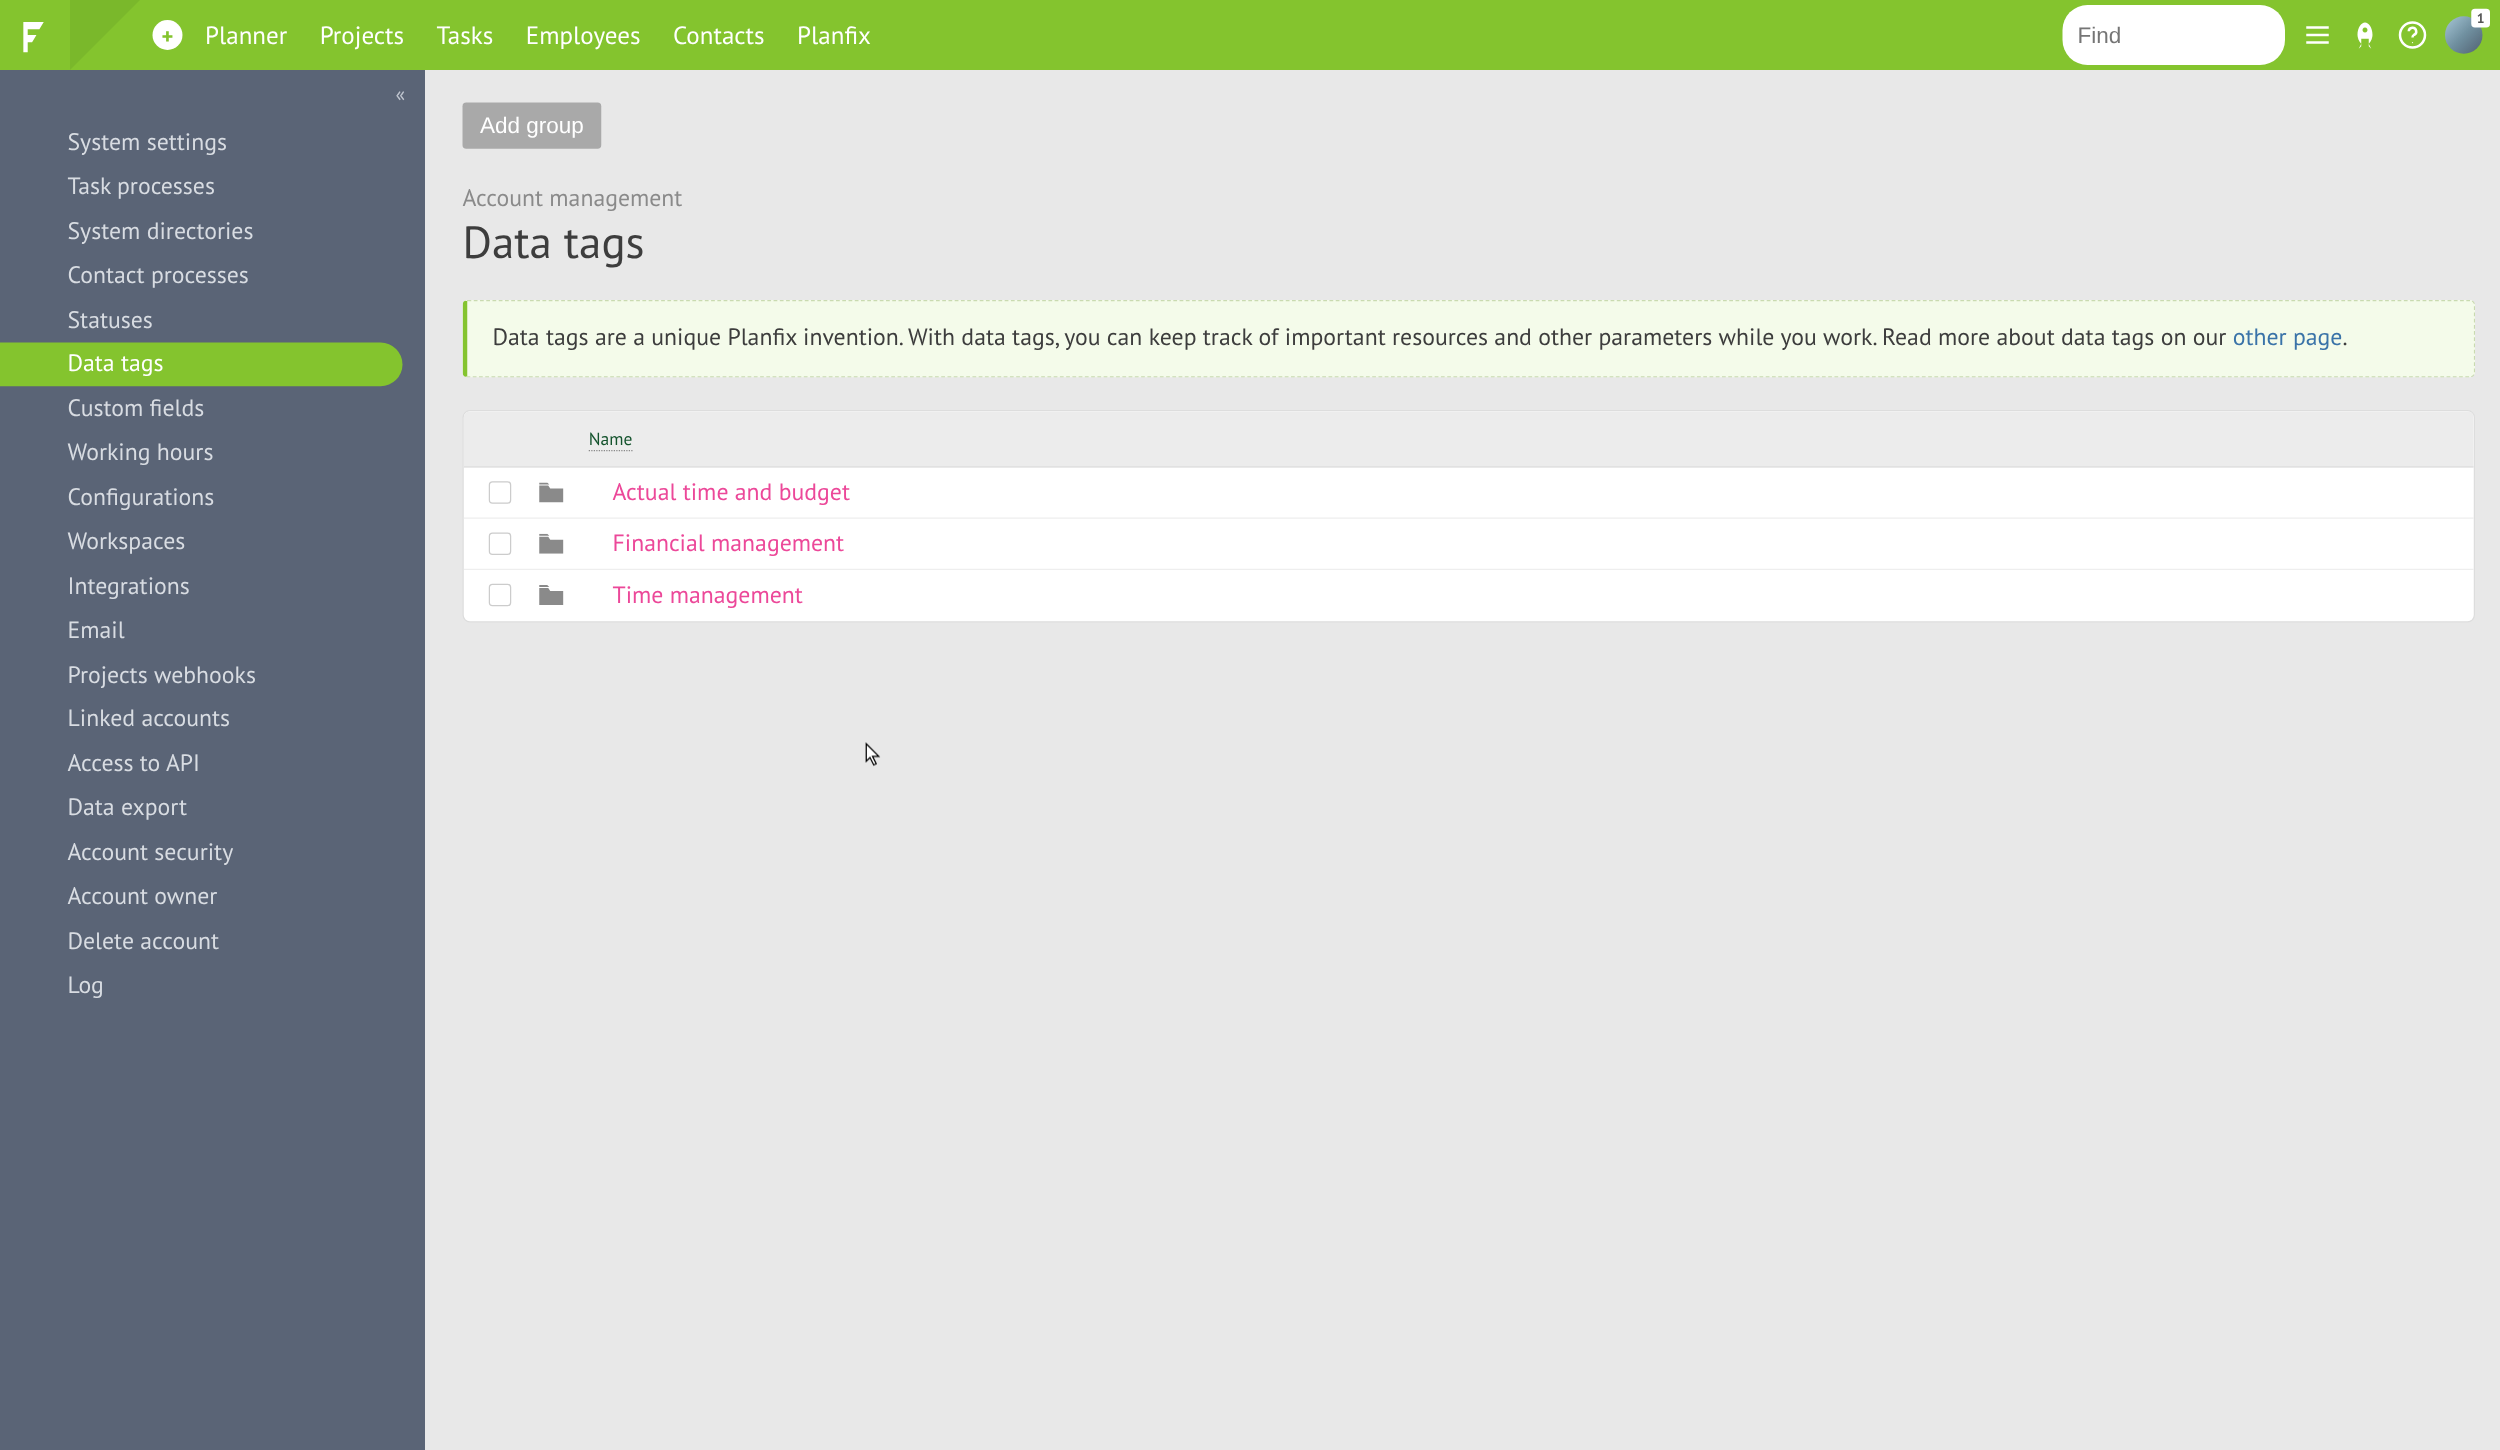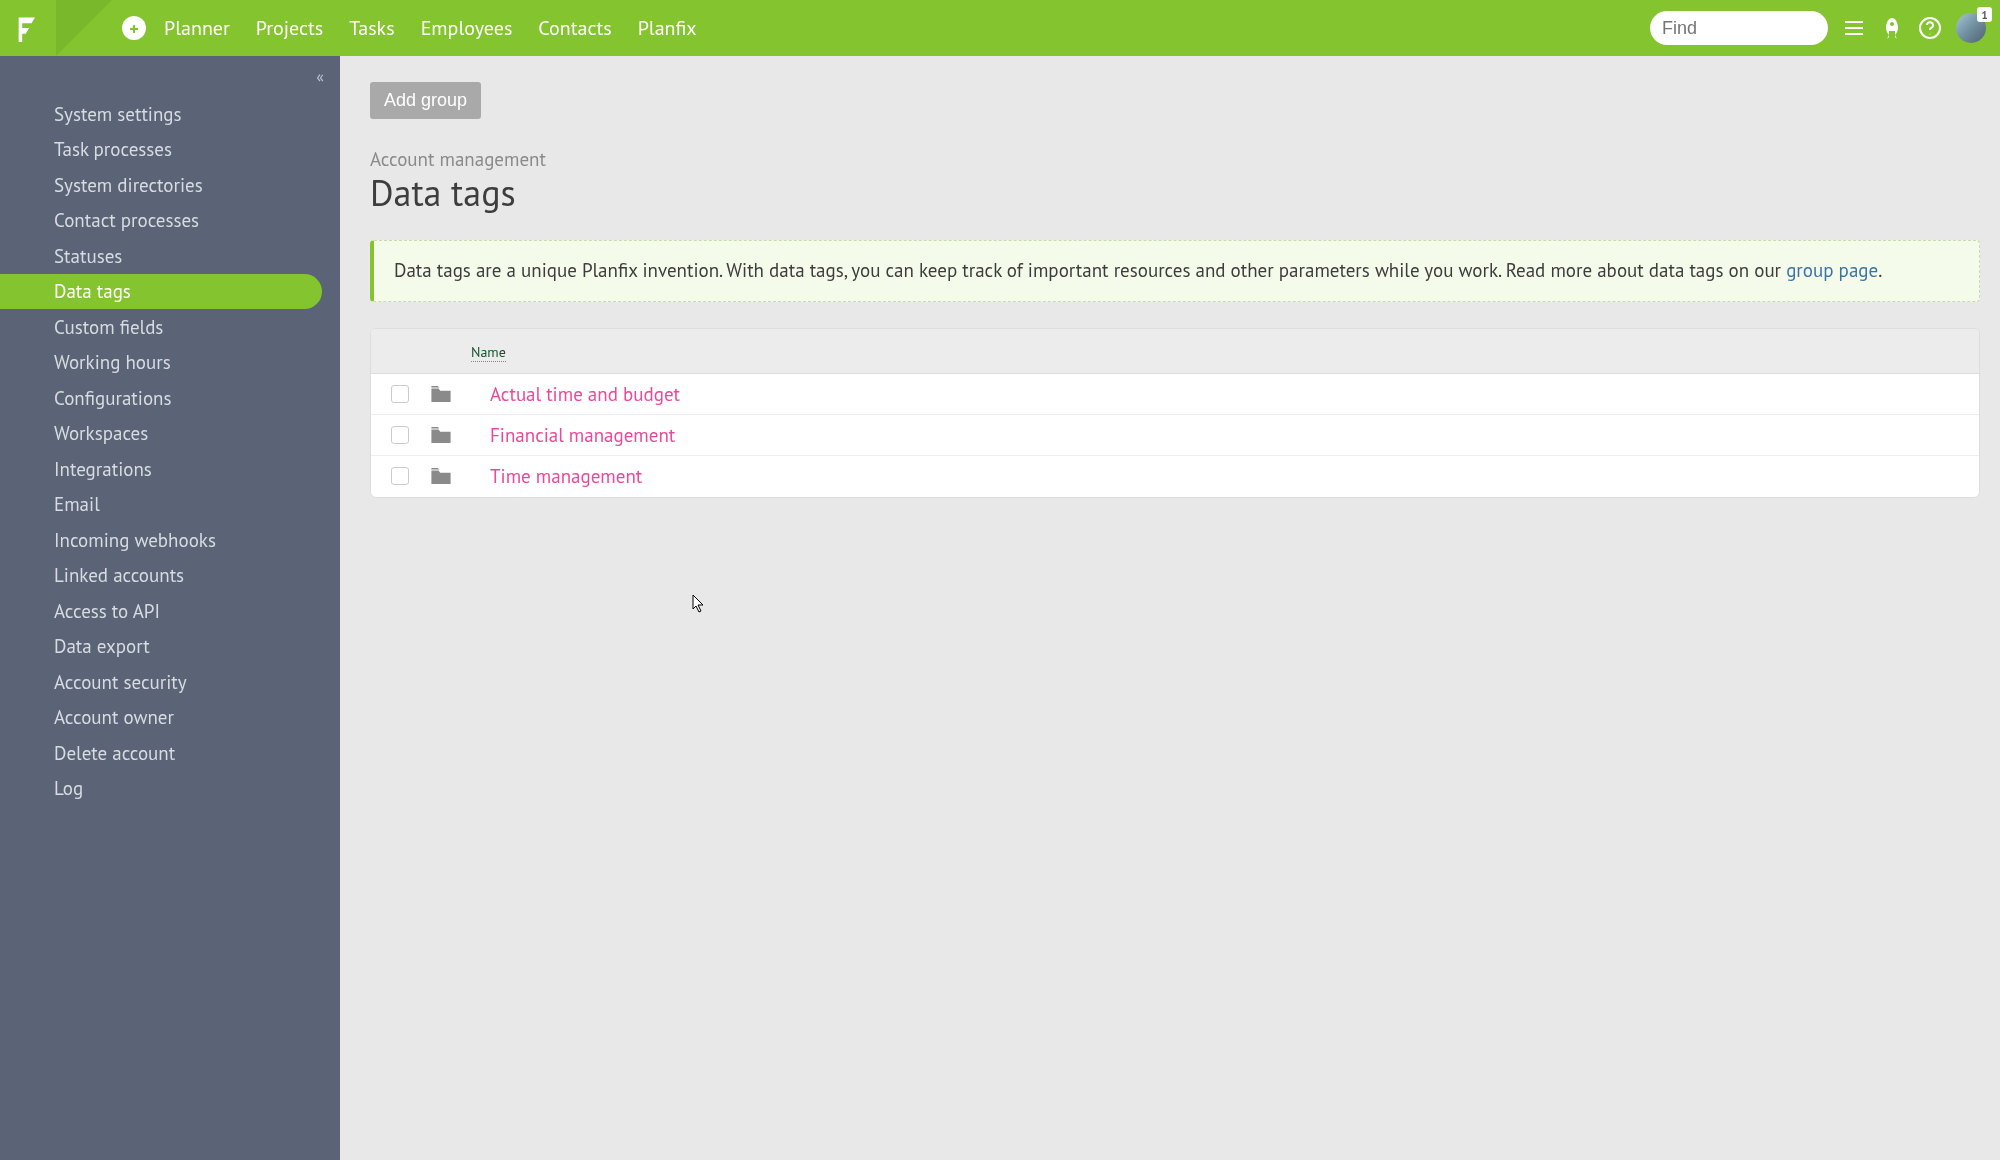--- a/index.html
+++ b/index.html
@@ -40,21 +40,21 @@
 .header-right {
   margin-left: auto;
   display: flex;
   align-items: center;
   gap: 14px;
   padding-right: 14px;
 }
 .search-box {
   background: #fff;
   border-radius: 20px;
-  height: 34px;
+  height: 48px;
   width: 178px;
   display: flex;
   align-items: center;
   padding: 0 8px;
 }
 .search-box .search-icon { width: 18px; height: 18px; stroke: #8a8a8a; fill: none; stroke-width: 2; }
 .search-box input {
   border: none; outline: none;
   font-size: 18px;
   color: #8a8a8a;
@@ -295,21 +295,21 @@
         <div class="sidebar-item">
           <span>Workspaces</span>
         </div>
         <div class="sidebar-item">
           <span>Integrations</span>
         </div>
         <div class="sidebar-item">
           <span>Email</span>
         </div>
         <div class="sidebar-item">
-          <span>Incoming webhooks</span>
+          <span>Projects webhooks</span>
         </div>
         <div class="sidebar-item">
           <span>Linked accounts</span>
         </div>
         <div class="sidebar-item">
           <span>Access to API</span>
         </div>
         <div class="sidebar-item">
           <span>Data export</span>
         </div>
@@ -327,21 +327,21 @@
         </div>
       </div>
   </div>
 
   <div class="main">
     <button class="add-group-btn">Add group</button>
     <div class="breadcrumb">Account management</div>
     <h1 class="page-title">Data tags</h1>
 
     <div class="info-box">
-      <span>Data tags are a unique Planfix invention. With data tags, you can keep track of important resources and other parameters while you work. Read more about data tags on our </span><a>group page</a><span>.</span>
+      <span>Data tags are a unique Planfix invention. With data tags, you can keep track of important resources and other parameters while you work. Read more about data tags on our </span><a>other page</a><span>.</span>
     </div>
 
     <div class="table-wrap">
       <div class="table-header">
         <span class="col-name">Name</span>
       </div>
       <div id="table-body">
           <div class="table-row">
             <div class="row-checkbox"></div>
             <div class="folder-icon"><svg viewBox="0 0 24 20">

